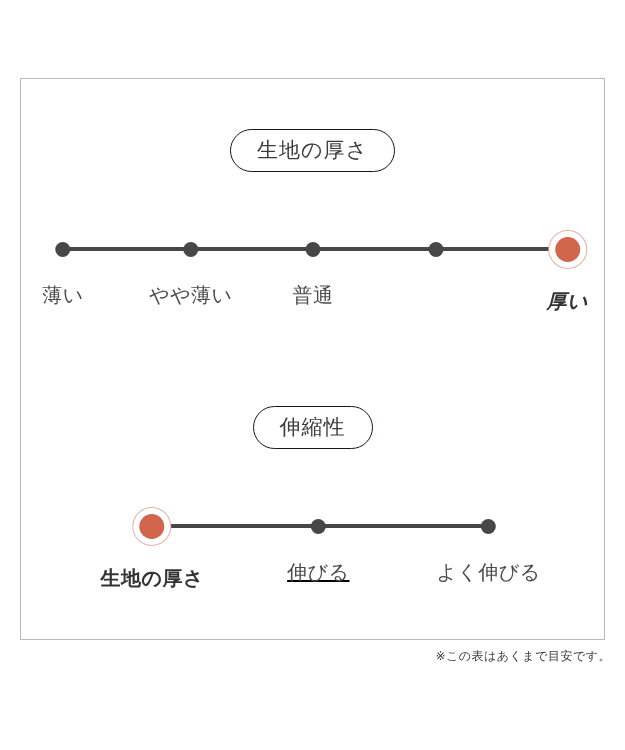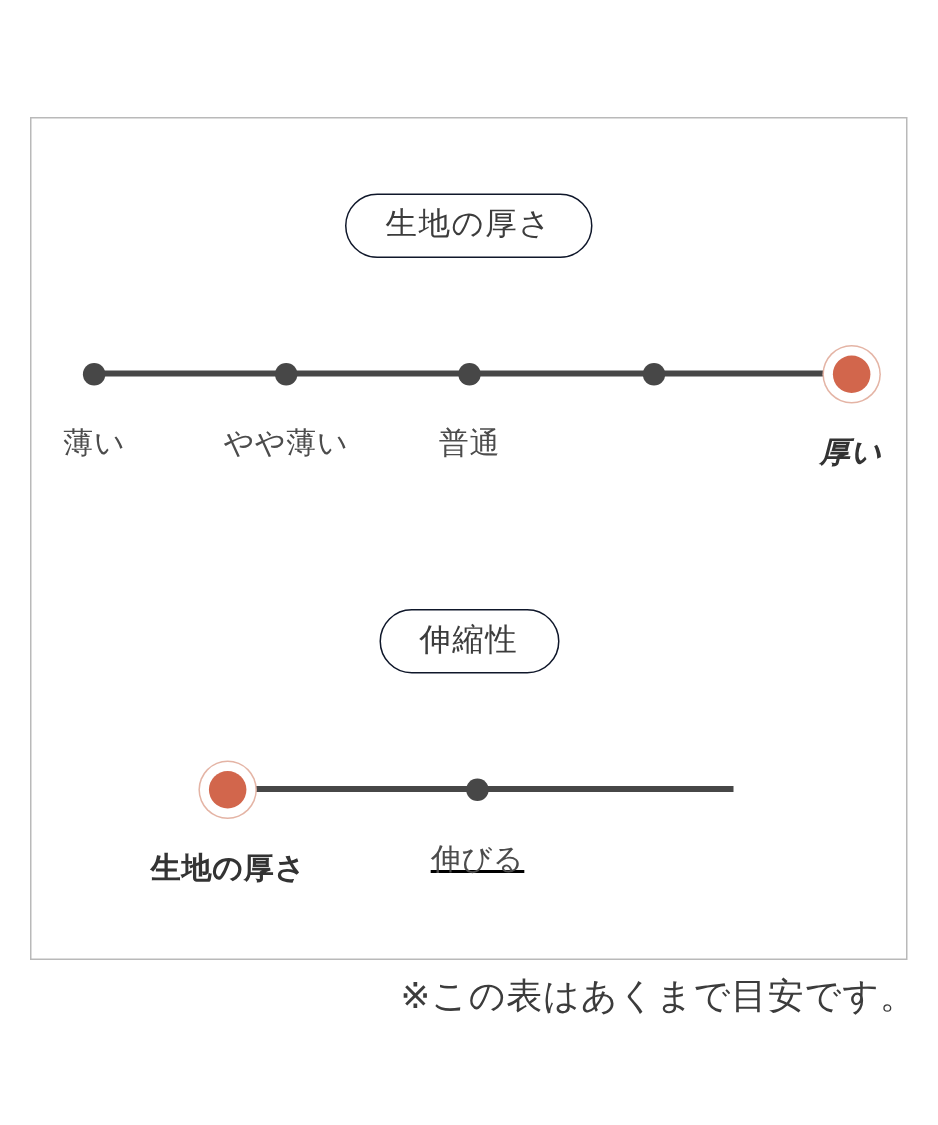--- a/index.html
+++ b/index.html
@@ -99,21 +99,21 @@
     font-weight: bold;
     color: #333333;
     margin-top: 14px;
   }
 
   
   .footnote {
     position: absolute;
     right: 14px;
     top: 648px;
-    font-size: 24px;
+    font-size: 12px;
     color: #3c3c3c;
     letter-spacing: 0.5px;
     white-space: nowrap;
   }
 </style>
 </head>
 <body>
 
 <div class="spec-frame">
 
@@ -160,18 +160,22 @@
       <div class="scale-point selected" style="left:22.5%;">
         <div class="dot"></div>
         <div class="point-label">生地の厚さ</div>
       </div>
 
       <div class="scale-point" style="left:51.0%;text-decoration:underline;">
         <div class="dot"></div>
         <div class="point-label">伸びる</div>
       </div>
 
+      <div class="scale-point" style="left:80.2%;">
+        <div class="dot"></div>
+        <div class="point-label">よく伸びる</div>
+      </div>
     </div>
   </div>
 
 </div>
 
 <div class="footnote">※この表はあくまで目安です。</div>
 
 </body></html>

